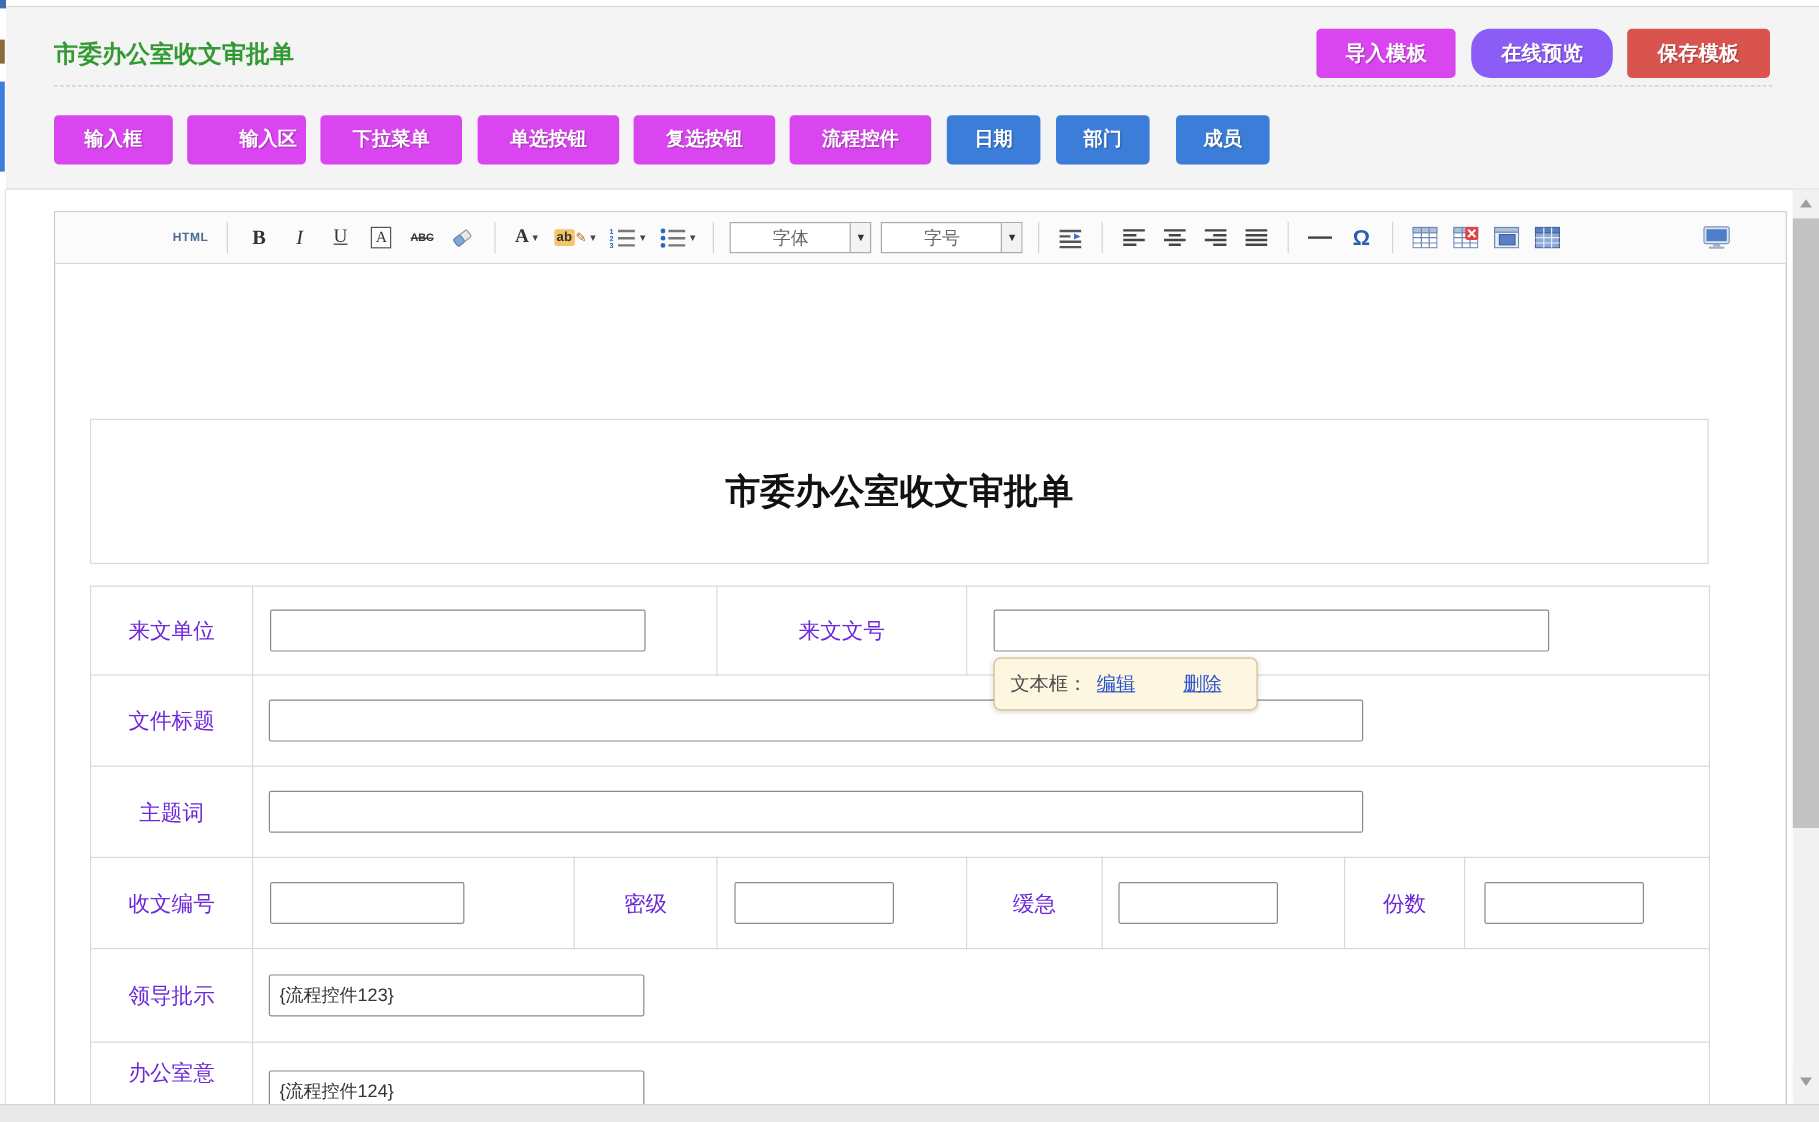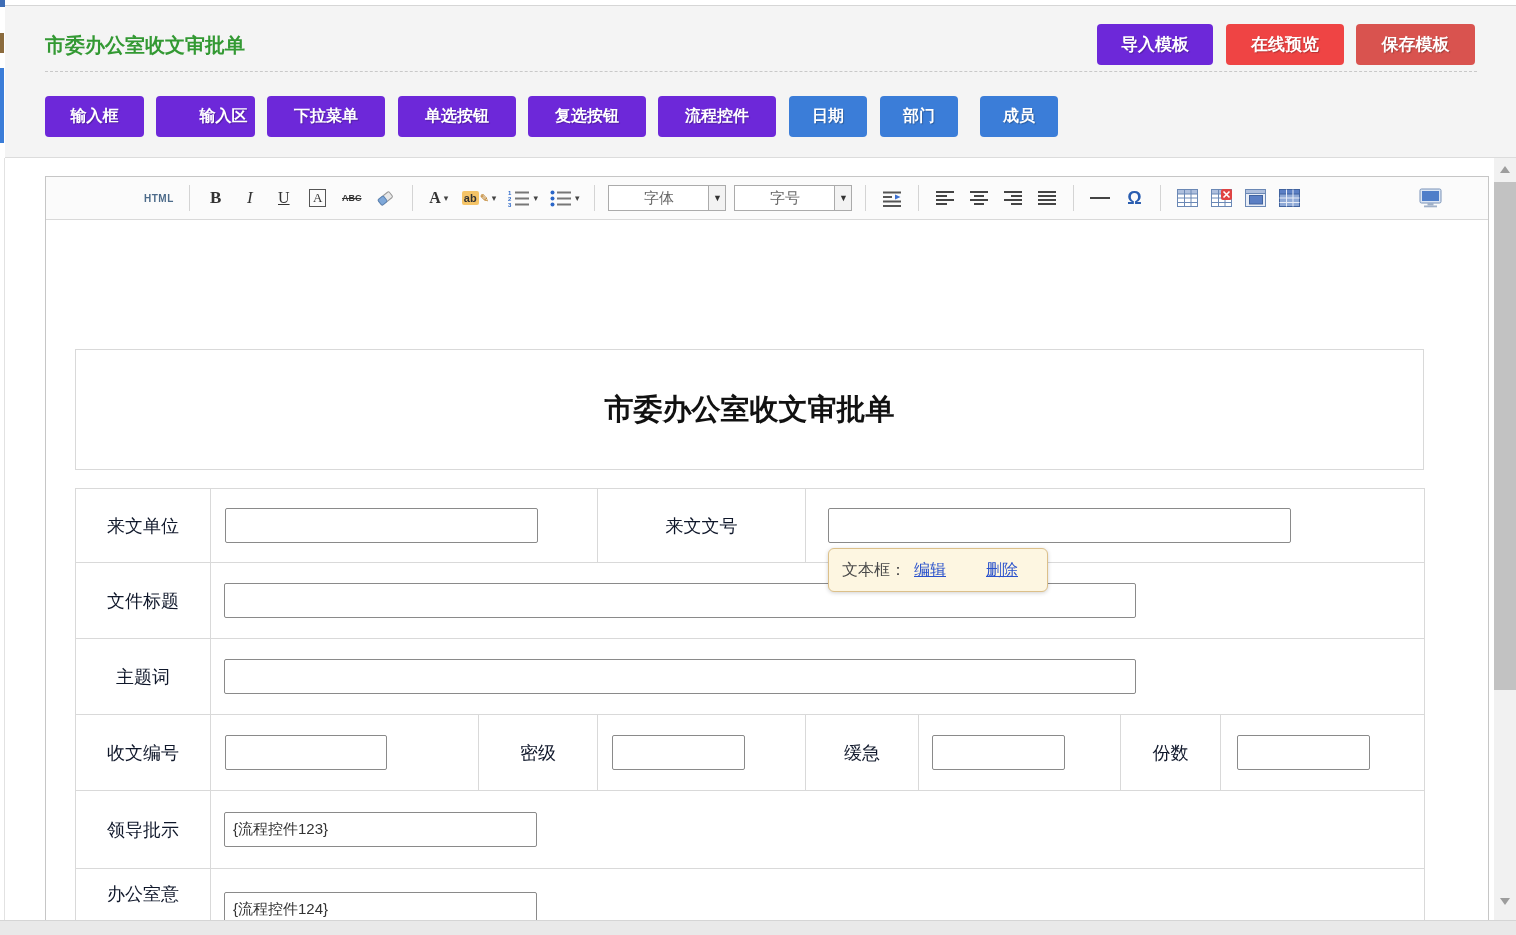--- a/index.html
+++ b/index.html
@@ -13,22 +13,22 @@
   .sliver-brown { position:absolute; left:0; top:33px; width:4px; height:20px; background:#8b6b3d; }
   .sliver-blue { position:absolute; left:0; top:68px; width:4px; height:75px; background:#3b7dd8; }
   .left-edge-line { position:absolute; left:4px; top:158px; width:1px; height:777px; background:#e2e2e2; }
 
   
   .header-panel { position:absolute; left:5px; top:6px; width:1511px; height:152px; background:#f4f4f4; border-bottom:1px solid #dcdcdc; }
   .page-title { position:absolute; left:40px; top:26px; font-size:20px; font-weight:bold; color:#339933; }
   .dashed-sep { position:absolute; left:40px; top:65px; width:1432px; border-top:1px dashed #c9c9c9; }
 
   .btn { position:absolute; height:41px; border:none; border-radius:4px; color:#fff; font-weight:bold; font-size:17px; font-family:inherit; cursor:pointer; text-shadow:1px 1px 1px rgba(0,0,0,.25); }
-  .btn-info    { background:#6d28d9; }
-  .btn-success { background:#ef4444; }
+  .btn-info    { background:#d946ef; }
+  .btn-success { background:#8b5cf6;border-radius:16px; }
   .btn-danger  { background:#d9534f; }
   .btn-primary { background:#3b7dd8; }
 
   
   .editor { position:absolute; left:45px; top:176px; width:1444px; height:759px; background:#fff; border:1px solid #c6c6c6; }
   .toolbar { position:absolute; left:0; top:0; width:100%; height:43px; background:#fbfbfb; border-bottom:1px solid #d9d9d9; display:flex; align-items:center; padding-left:92px; }
   .tbi { min-width:22px; height:28px; display:flex; align-items:center; justify-content:center; margin:0 6px; cursor:pointer; color:#333; }
   .tb-sep { width:1px; height:26px; background:#d4d4d4; margin:0 9px; }
   .tb-html { font-size:10px; font-weight:bold; color:#4d6b8a; letter-spacing:.5px; }
   .tb-b { font-family:"Liberation Serif","DejaVu Serif",serif; font-weight:bold; font-size:17px; }
@@ -45,21 +45,21 @@
   .tb-select { width:118px; height:26px; border:1px solid #ababab; background:#fff; display:flex; align-items:stretch; margin:0 4px; cursor:pointer; }
   .tb-select-text { flex:1; display:flex; align-items:center; justify-content:center; color:#666; font-size:15px; }
   .tb-select-arrow { width:17px; border-left:1px solid #ababab; background:#f3f3f3; display:flex; align-items:center; justify-content:center; font-size:9px; color:#333; }
   .tb-monitor { margin-left:auto; margin-right:46px; }
 
   
   .form-title-box { position:absolute; left:29px; top:172px; width:1349px; height:121px; border:1px solid #d9d9d9; display:flex; align-items:center; justify-content:center; }
   .form-title-text { font-size:29px; font-weight:bold; color:#111; }
   .form-table { position:absolute; left:29px; top:311px; border-collapse:collapse; table-layout:fixed; width:1349px; }
   .form-table td { border:1px solid #d9d9d9; vertical-align:middle; }
-  .lbl { text-align:center; font-size:18px; color:#0f172a; }
+  .lbl { text-align:center; font-size:18px; color:#6d28d9; }
   .inp { height:35px; border:1px solid #8a8a8a; border-radius:2px; background:#fff; font-size:15px; color:#333; padding:0 8px; font-family:inherit; }
   .w313{width:313px} .w912{width:912px} .w463{width:463px} .w162{width:162px} .w133{width:133px}
   .pad13{padding-left:13px} .pad14{padding-left:14px} .pad16{padding-left:16px} .pad22{padding-left:22px}
   .row6-lbl { vertical-align:top !important; padding-top:13px; }
   .row6-inp { vertical-align:top !important; padding-top:23px; }
 
   
   .tooltip { position:absolute; left:828px; top:548px; width:220px; height:44px; background:#fdf6e1; border:1px solid #dcc08a; border-radius:6px; box-shadow:0 1px 4px rgba(0,0,0,.18); display:flex; align-items:center; padding:0 13px; font-size:16px; z-index:8; }
   .tooltip-label { color:#4a4a4a; }
   .tooltip a { color:#2a52cc; text-decoration:underline; cursor:pointer; }

